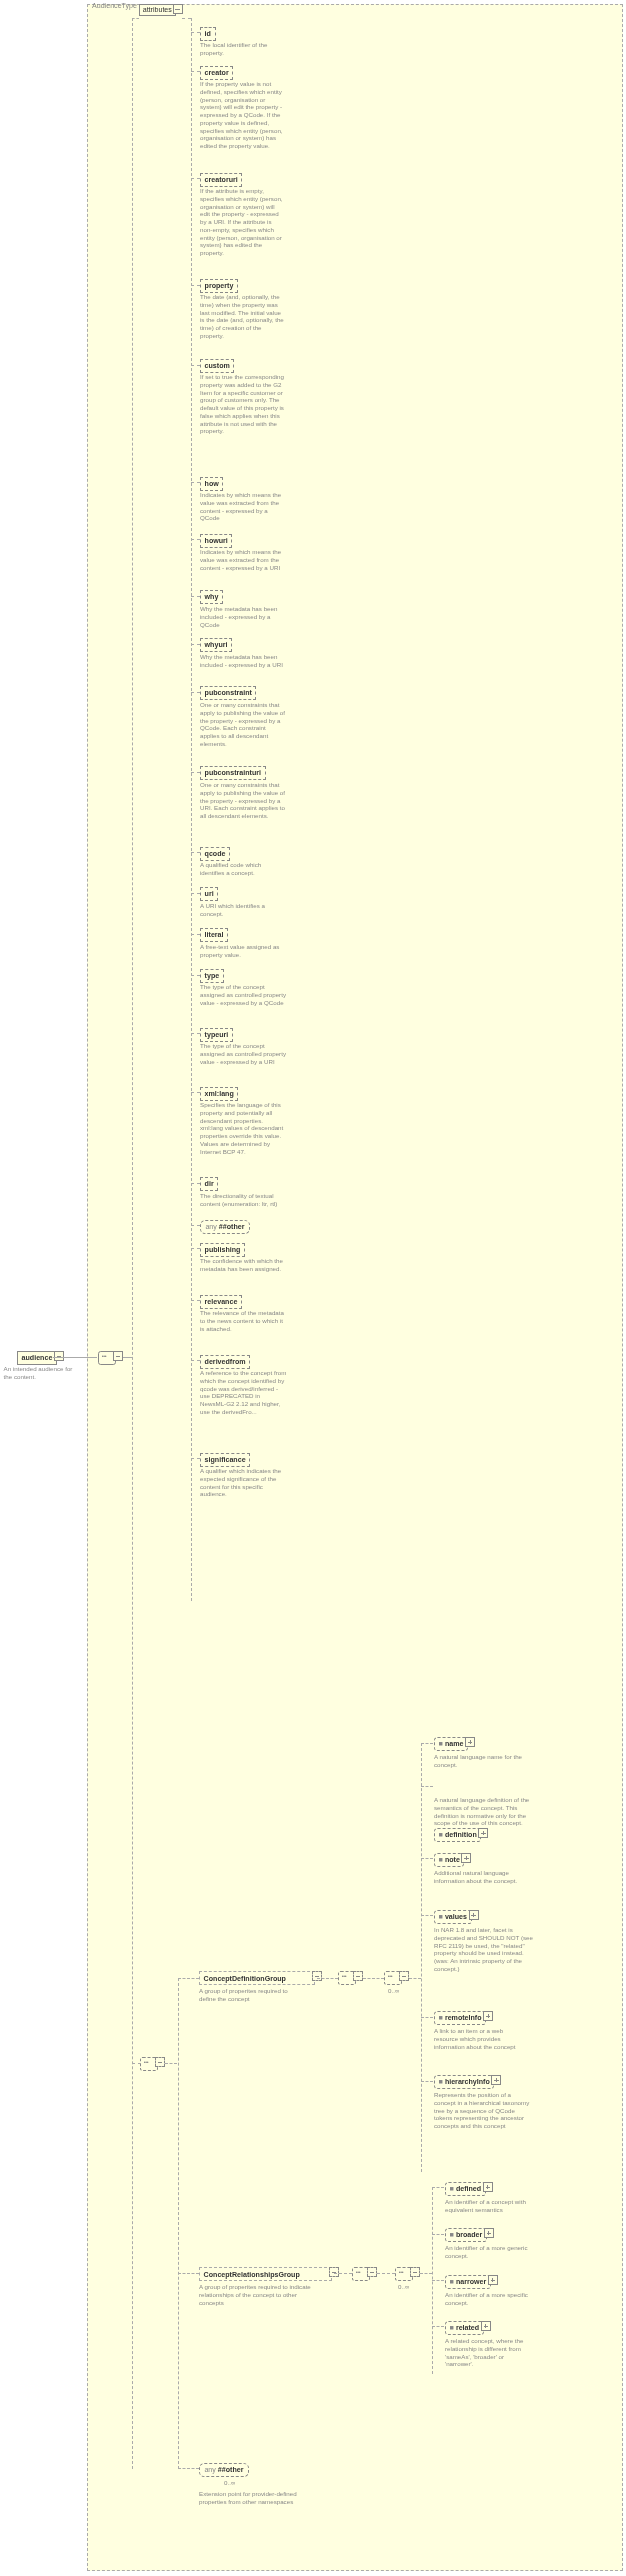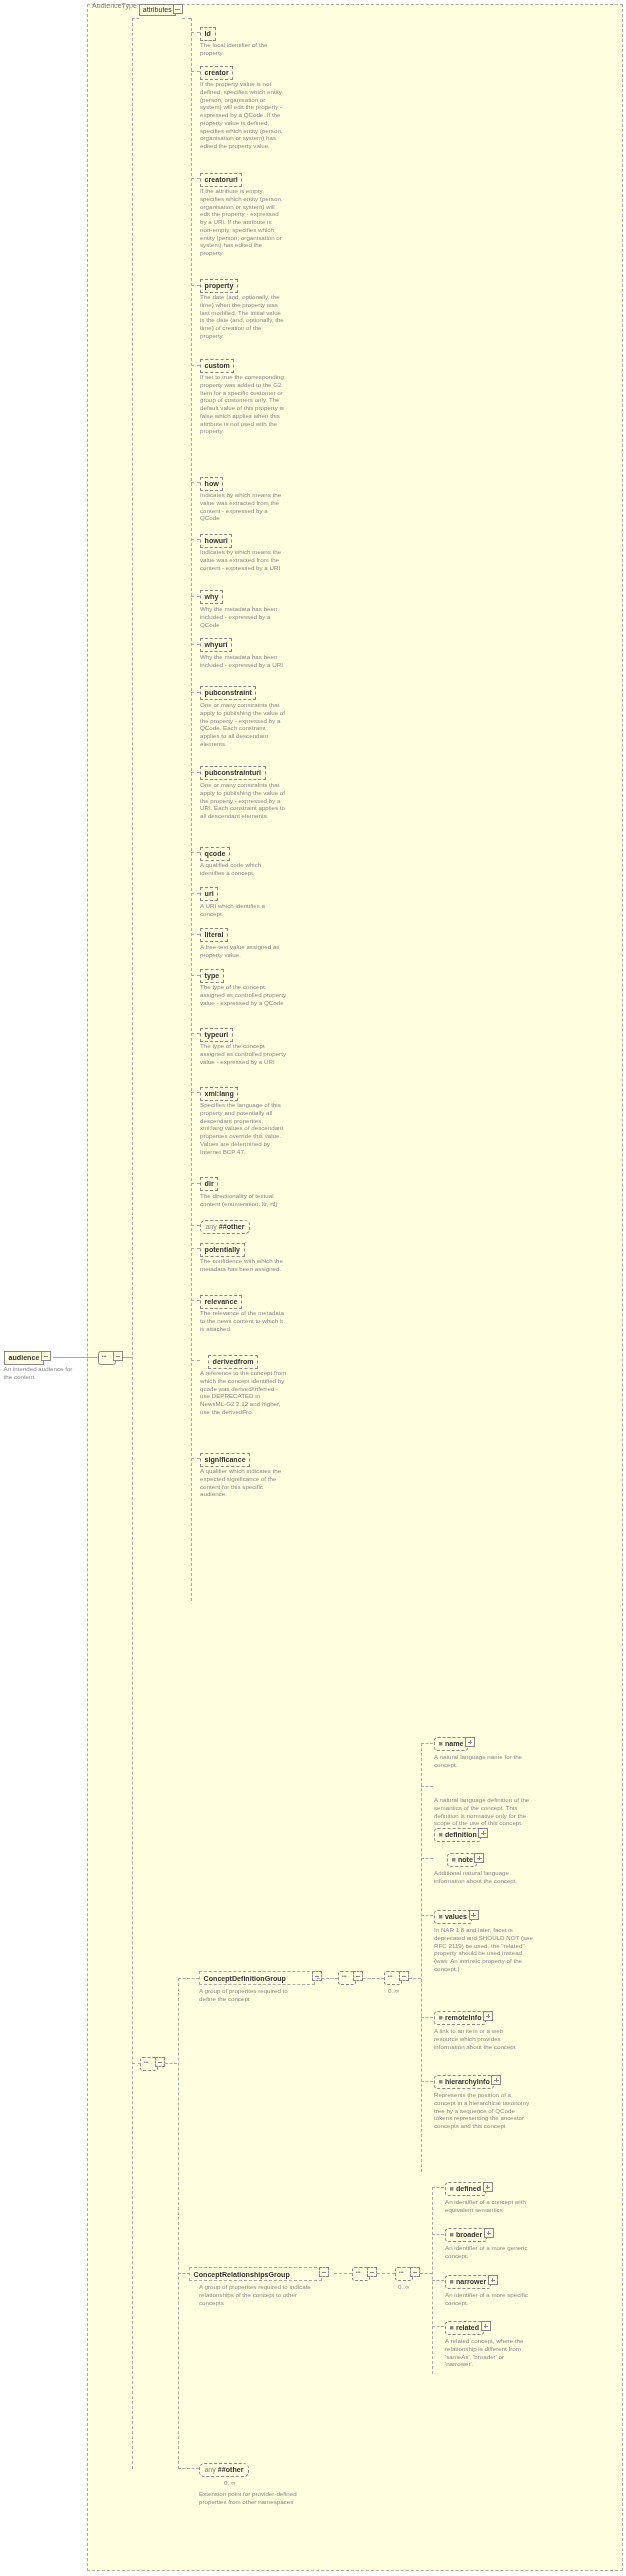--- a/index.html
+++ b/index.html
@@ -124,21 +124,21 @@
   }
   .occ-under { position:absolute; color:#888; font-size:6.2px; }
 </style>
 </head>
 <body>
 <div class="canvas">
 
   <div class="outer-box"></div>
   <div class="outer-label">AudienceType</div>
 
-  <div class="node minus" style="left:4px; top:1351px;">
+  <div class="node minus" style="left:17px; top:1351px;">
     <span>audience</span><span class="tab"></span>
   </div>
   <div class="desc" style="left:3.6px; top:1365px; width:76px;">An intended audience for the content.</div>
 
   <div class="hline" style="left:53px; top:1357px; width:44px;"></div>
   <div class="seq-box minus" style="left:98px; top:1351px;">
     <span class="dots"></span>
     <span class="tab"></span>
   </div>
 
@@ -223,29 +223,29 @@
   <div class="hline dashed" style="left:191px; top:1183px; width:9px;"></div>
   <div class="node dashed" style="left:200px; top:1177px;">dir</div>
   <div class="desc" style="left:200px; top:1192px; width:87px;">The directionality of textual content (enumeration: ltr, rtl)</div>
 
   <div class="hline dashed" style="left:191px; top:1225px; width:9px;"></div>
   <div class="any-box" style="left:200px; top:1220px;">
     <span style="color:#888">any</span> <b>##other</b>
   </div>
 
   <div class="hline dashed" style="left:191px; top:1248px; width:9px;"></div>
-  <div class="node dashed" style="left:200px; top:1243px;">potentially</div>
+  <div class="node dashed" style="left:200px; top:1243px;">publishing</div>
   <div class="desc" style="left:200px; top:1257px; width:87px;">The confidence with which the metadata has been assigned.</div>
 
   <div class="hline dashed" style="left:191px; top:1300px; width:9px;"></div>
   <div class="node dashed" style="left:200px; top:1295px;">relevance</div>
   <div class="desc" style="left:200px; top:1309px; width:87px;">The relevance of the metadata to the news content to which it is attached.</div>
 
   <div class="hline dashed" style="left:191px; top:1360px; width:9px;"></div>
-  <div class="node dashed" style="left:200px; top:1355px;margin-left:8px;">derivedfrom</div>
+  <div class="node dashed" style="left:200px; top:1355px;">derivedfrom</div>
   <div class="desc" style="left:200px; top:1369px; width:87px;">A reference to the concept from which the concept identified by qcode was derived/inferred - use DEPRECATED in NewsML-G2 2.12 and higher, use the derivedFro...</div>
 
   <div class="hline dashed" style="left:191px; top:1458px; width:9px;"></div>
   <div class="node dashed" style="left:200px; top:1453px;">significance</div>
   <div class="desc" style="left:200px; top:1467px; width:87px;">A qualifier which indicates the expected significance of the content for this specific audience.</div>
 
   <div class="hline dashed" style="left:132px; top:2063px; width:9px;"></div>
   <div class="seq-box dashed minus" style="left:140px; top:2057px;">
     <span class="dots"></span>
     <span class="tab"></span>
@@ -278,21 +278,21 @@
   </div>
   <div class="desc" style="left:434px; top:1753px; width:89px;">A natural language name for the concept.</div>
 
   <div class="hline dashed" style="left:421px; top:1786px; width:12.4px;"></div>
   <div class="node dashed pill" style="left:434px; top:1828px;">
     <span style="color:#888">■</span> <span>definition</span><span class="tab"></span>
   </div>
   <div class="desc" style="left:434px; top:1796px; width:98px;">A natural language definition of the semantics of the concept. This definition is normative only for the scope of the use of this concept.</div>
 
   <div class="hline dashed" style="left:421px; top:1858px; width:12.4px;"></div>
-  <div class="node dashed pill" style="left:447px; top:1853px;">
+  <div class="node dashed pill" style="left:434px; top:1853px;">
     <span style="color:#888">■</span> <span>note</span><span class="tab"></span>
   </div>
   <div class="desc" style="left:434px; top:1869px; width:89px;">Additional natural language information about the concept.</div>
 
   <div class="hline dashed" style="left:421px; top:1915px; width:12.4px;"></div>
   <div class="node dashed pill" style="left:434px; top:1910px;">
     <span style="color:#888">■</span> <span>values</span><span class="tab"></span>
   </div>
   <div class="desc" style="left:434px; top:1926px; width:100px;">In NAR 1.8 and later, facet is deprecated and SHOULD NOT (see RFC 2119) be used, the "related" property should be used instead. (was: An intrinsic property of the concept.)</div>
 
@@ -302,21 +302,21 @@
   </div>
   <div class="desc" style="left:434px; top:2027px; width:89px;">A link to an item or a web resource which provides information about the concept</div>
 
   <div class="hline dashed" style="left:421px; top:2081px; width:12.4px;"></div>
   <div class="node dashed pill" style="left:434px; top:2075px;">
     <span style="color:#888">■</span> <span>hierarchyInfo</span><span class="tab"></span>
   </div>
   <div class="desc" style="left:434px; top:2091px; width:98px;">Represents the position of a concept in a hierarchical taxonomy tree by a sequence of QCode tokens representing the ancestor concepts and this concept</div>
 
   <div class="hline dashed" style="left:178px; top:2273px; width:21.3px;"></div>
-  <div class="group-box minus" style="left:189px; top:2267px; width:124px;">
+  <div class="group-box minus" style="left:199px; top:2267px; width:124px;">
     <b>ConceptRelationshipsGroup</b><span class="tab"></span>
   </div>
   <div class="desc" style="left:199px; top:2283px; width:116px;">A group of properites required to indicate relationships of the concept to other concepts</div>
   <div class="hline dashed" style="left:334px; top:2273px; width:18px;"></div>
   <div class="seq-box dashed minus" style="left:352px; top:2267px;">
     <span class="dots"></span>
     <span class="tab"></span>
   </div>
   <div class="hline dashed" style="left:377px; top:2273px; width:18px;"></div>
   <div class="seq-box dashed minus" style="left:395px; top:2267px;">

